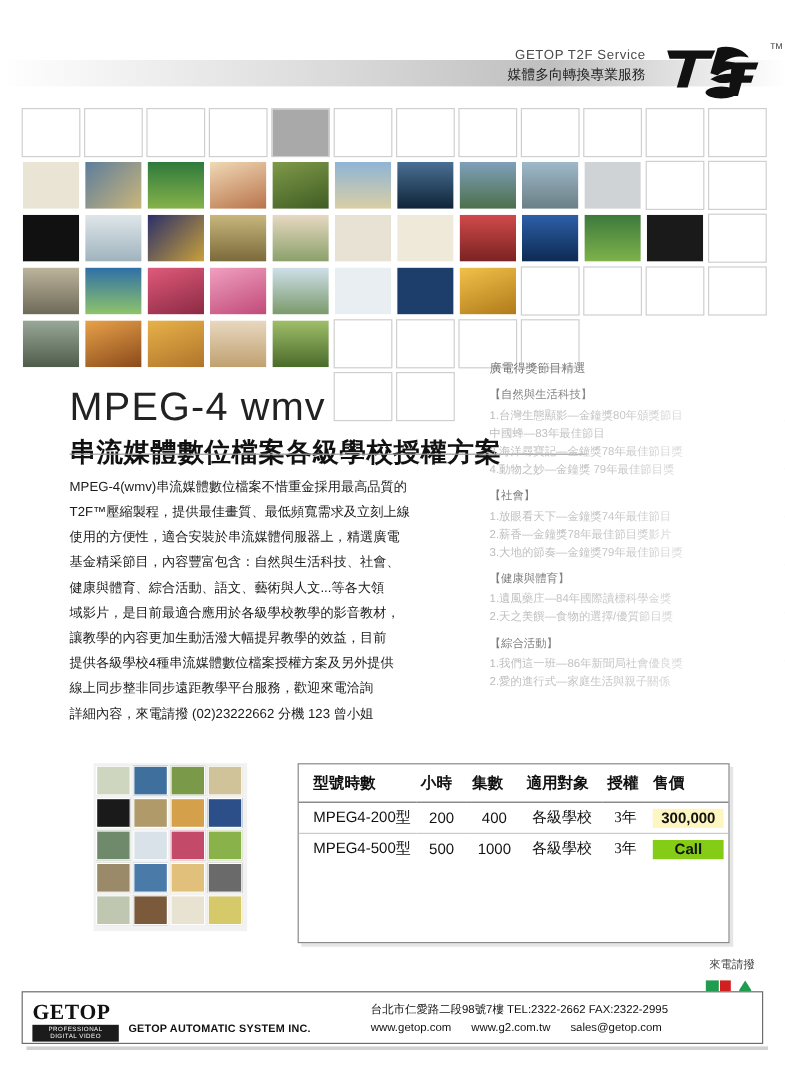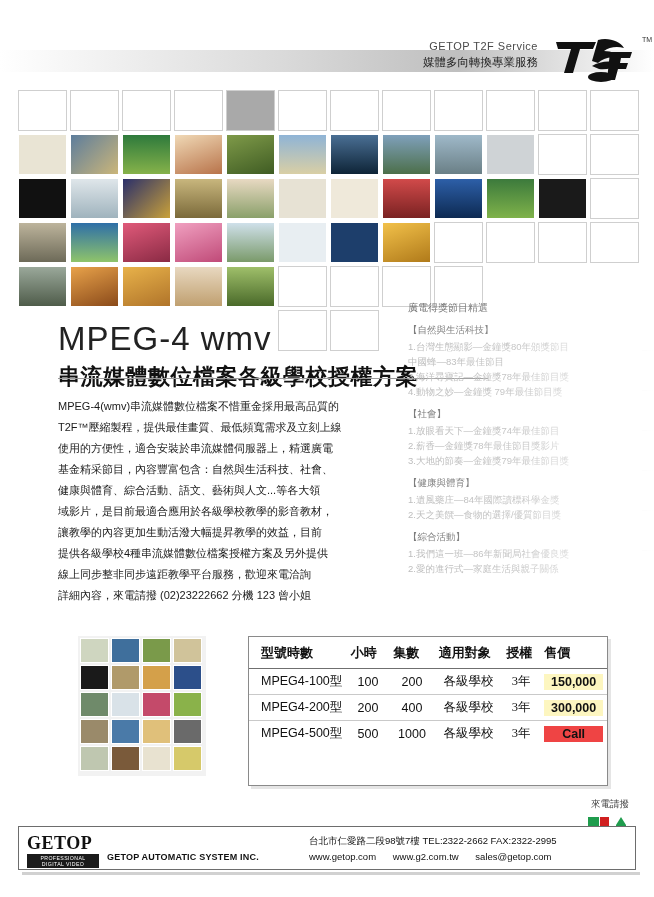--- a/index.html
+++ b/index.html
@@ -117,21 +117,21 @@
     white-space:nowrap;
   }
   table.price tr:last-child td { border-bottom:none; }
   .col-model { width:98px; padding-left:12px !important; }
   .col-hours { width:52px; text-align:center; }
   .col-eps   { width:52px; text-align:center; }
   .col-target{ width:74px; text-align:center; }
   .col-lic   { width:46px; text-align:center;font-family:Liberation Serif, serif; }
   .col-price { width:76px; text-align:center; font-weight:bold; }
   .hl { background:#fdf6c0; display:block; padding:1px 0; }
-  .hl-call { background:#ef4444; display:block; padding:1px 0; color:#111; }
+  .hl-call { background:#84cc16; display:block; padding:1px 0; color:#111; }
 
   
   .fund {
     position:absolute; right:22px; top:798px; text-align:center;
     font-size:9.5px; color:#444;
   }
   .fund-logo { margin-top:2px; }
 
   
   .footer {
@@ -419,30 +419,20 @@
       <tr>
         <th class="col-model">型號時數</th>
         <th class="col-hours">小時</th>
         <th class="col-eps">集數</th>
         <th class="col-target">適用對象</th>
         <th class="col-lic">授權</th>
         <th class="col-price">售價</th>
       </tr>
     </thead>
     <tbody>
-      <tr>
-        <td class="col-model">MPEG4-100型</td>
-        <td class="col-hours">100</td>
-        <td class="col-eps">200</td>
-        <td class="col-target">各級學校</td>
-        <td class="col-lic">3年</td>
-        <td class="col-price">
-            <span class="hl">150,000</span>
-          </td>
-      </tr>
       <tr>
         <td class="col-model">MPEG4-200型</td>
         <td class="col-hours">200</td>
         <td class="col-eps">400</td>
         <td class="col-target">各級學校</td>
         <td class="col-lic">3年</td>
         <td class="col-price">
             <span class="hl">300,000</span>
           </td>
       </tr>

